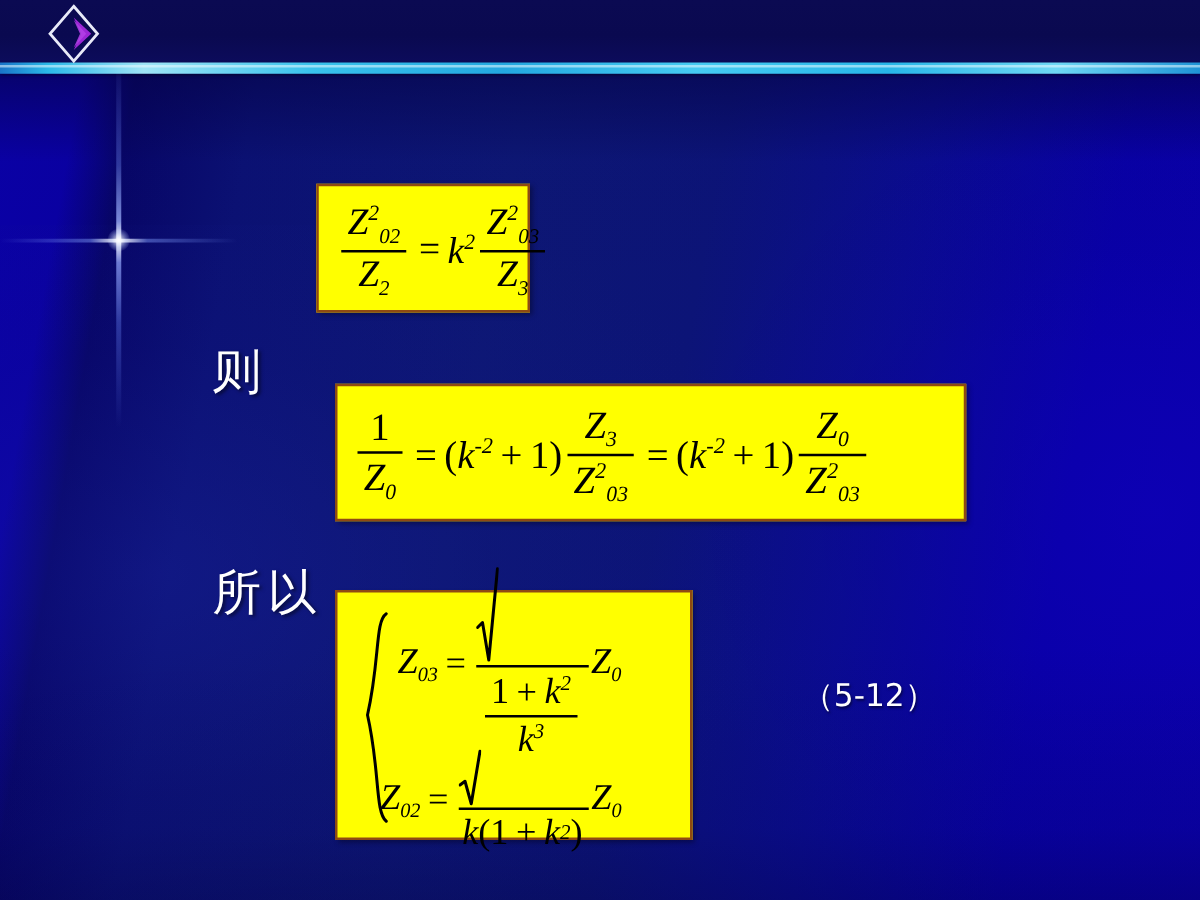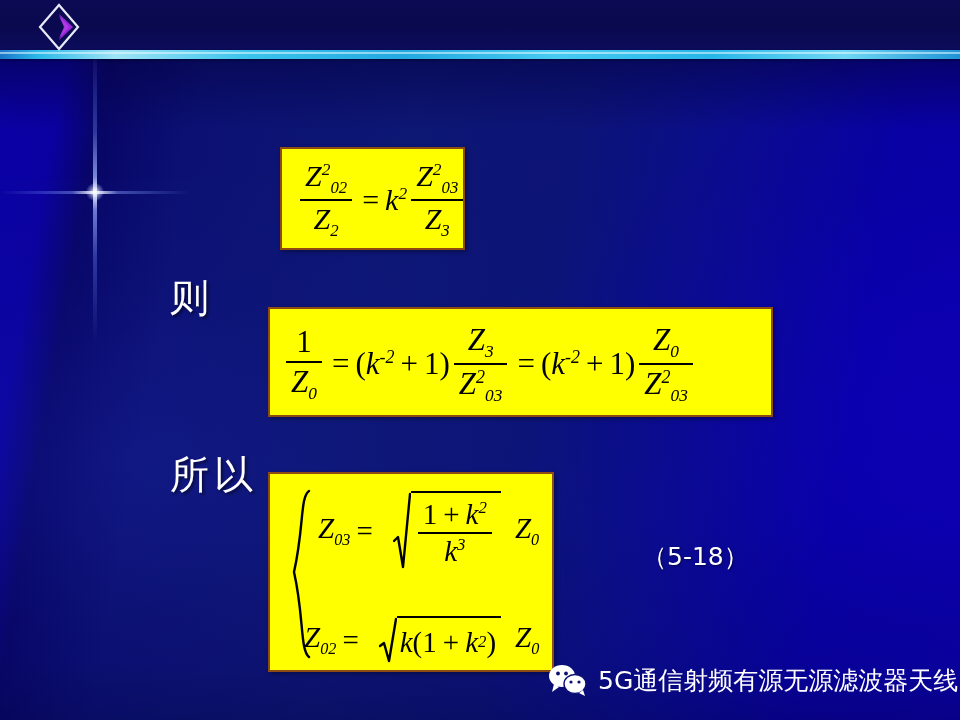--- a/index.html
+++ b/index.html
@@ -180,21 +180,21 @@
   
   .fbox {
     position: absolute;
     background: #ffff00;
     border: 2px solid #8f4a12;
     box-sizing: border-box;
     box-shadow: 2px 2px 4px rgba(0,0,0,0.35);
     color: #000;
     font-family: "Liberation Serif", "DejaVu Serif", serif;
   }
-  #fbox-1 { left: 280px; top: 147px; width: 185px; height: 103px; }
+  #fbox-1 { left: 253px; top: 147px; width: 171px; height: 103px; }
   #fbox-2 { left: 268px; top: 307px; width: 505px; height: 110px; }
   #fbox-3 { left: 268px; top: 472px; width: 286px; height: 200px; }
 
   
   .math {
     position: absolute;
     display: flex;
     align-items: center;
     font-family: "Liberation Serif", "DejaVu Serif", serif;
     font-size: 30px;
@@ -226,21 +226,22 @@
     font-size: 0.56em;
     vertical-align: sub;
     font-style: italic;
   }
   .op { margin: 0 6px; }
 
   
   .sqrt {
     display: inline-flex;
     align-items: stretch;
-    margin: 0 14px;
+    margin: 0 2px;
+    flex-direction: column;
   }
   .sqrt .sign {
     display: flex;
     align-items: flex-end;
     font-size: 1em;
     position: relative;
     width: 18px;
   }
   .sqrt .sign svg { display: block; }
   .sqrt .body {
@@ -407,31 +408,16 @@
             <span class="op">+</span>
             <span class="it">k</span>
             <sup>2</sup>
             <span>)</span>
           </span>
       </span>
       <span><span class="it">Z</span><sub>0</sub></span>
     </div>
   </div>
 
-  <div id="eq-number">（5-18）</div>
-
-  <div class="watermark">
-    <span class="wechat-icon">
-      <svg width="40" height="34" viewBox="0 0 40 34">
-        <ellipse cx="14" cy="13" rx="13" ry="11" fill="#ffffff"></ellipse>
-        <polygon points="6,21 4,29 11,24" fill="#ffffff"></polygon>
-        <circle cx="10" cy="10.5" r="1.9" fill="#0b1173"></circle>
-        <circle cx="18" cy="10.5" r="1.9" fill="#0b1173"></circle>
-        <ellipse cx="27" cy="21" rx="11" ry="9.5" fill="#ffffff" stroke="#0b1173" stroke-width="1.4"></ellipse>
-        <polygon points="35,27 37,33 31,30" fill="#ffffff"></polygon>
-        <circle cx="23" cy="19" r="1.6" fill="#0b1173"></circle>
-        <circle cx="31" cy="19" r="1.6" fill="#0b1173"></circle>
-      </svg>
-    </span>
-    <span class="wm-text">5G通信射频有源无源滤波器天线</span>
-  </div>
+  <div id="eq-number">（5-12）</div>
+
 
 </div>
 
 </body></html>

